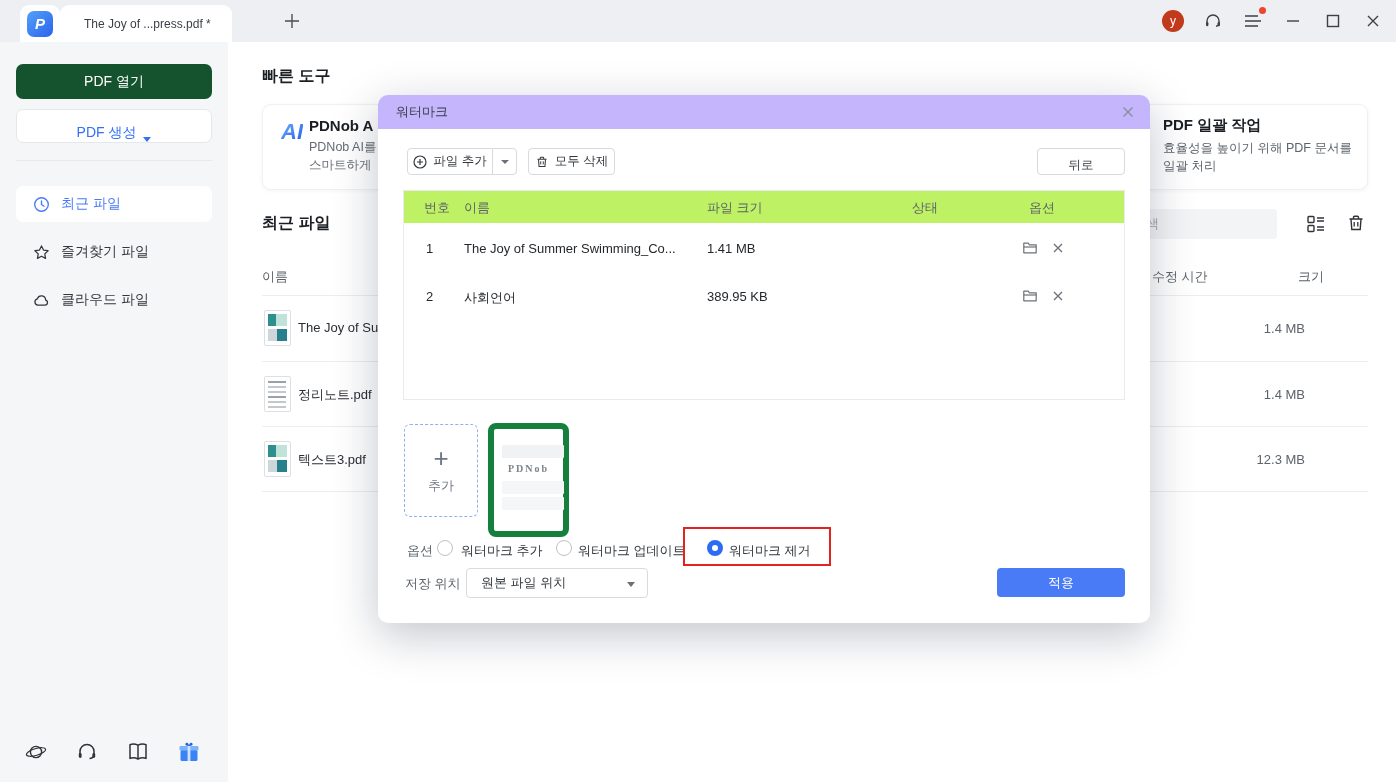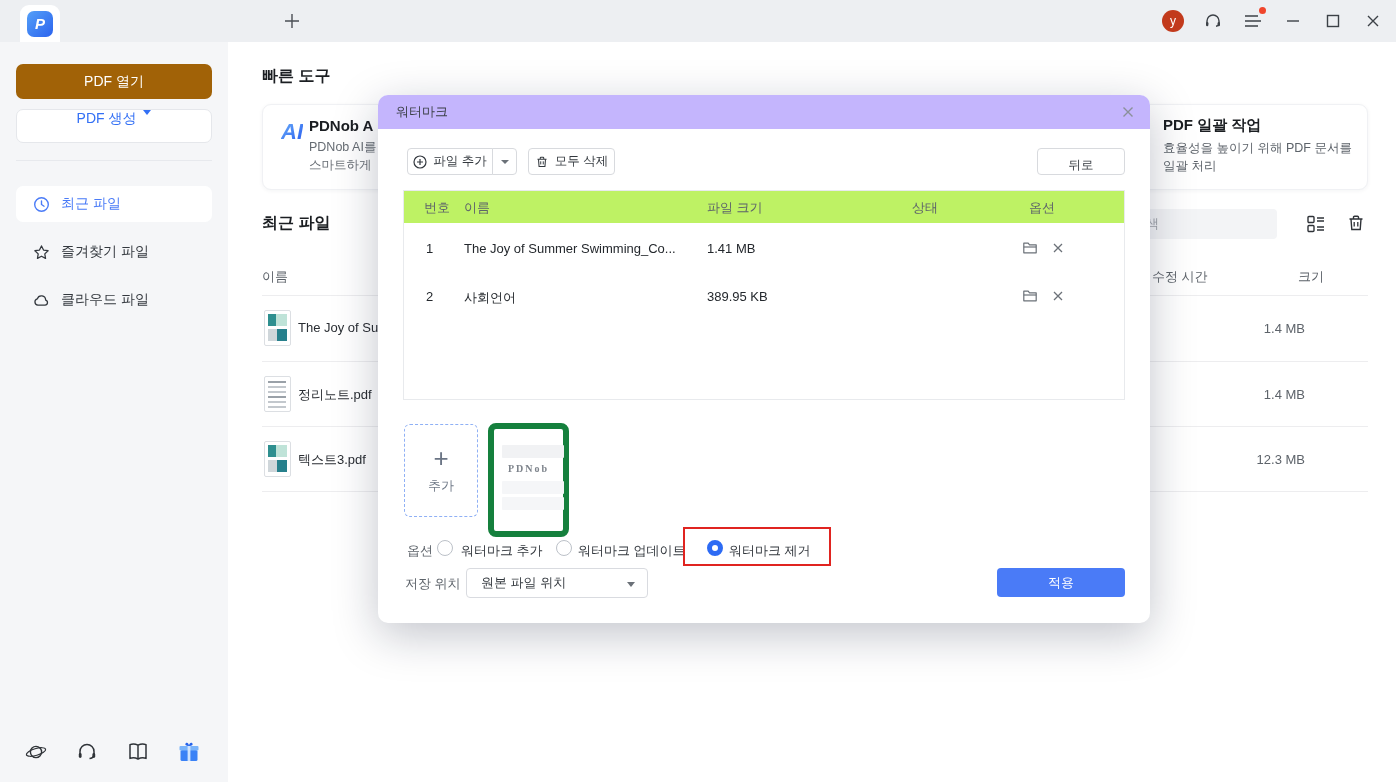--- a/index.html
+++ b/index.html
@@ -15,22 +15,22 @@
   .doc-tab { position:absolute; left:60px; top:5px; width:172px; height:37px; background:#fff; border-radius:9px 9px 0 0; display:flex; align-items:center; padding-left:24px; font-size:12px; color:#3a3f45; }
   .newtab-btn { position:absolute; left:282px; top:11px; width:20px; height:20px; color:#4a4f55; }
   .tb-right { position:absolute; right:0; top:0; height:42px; display:flex; align-items:center; gap:18px; padding-right:12px; }
   .avatar { width:22px; height:22px; border-radius:50%; background:#c23a1c; color:#fff; font-size:12px; display:flex; align-items:center; justify-content:center; }
   .tb-icon { width:22px; height:22px; color:#3c4147; display:flex; align-items:center; justify-content:center; }
   .menu-wrap { position:relative; }
   .menu-dot { position:absolute; right:-2px; top:-3px; width:7px; height:7px; border-radius:50%; background:#f0452c; }
 
   
   .sidebar { position:absolute; left:0; top:42px; width:228px; height:740px; background:#f5f6f8; }
-  .open-btn { position:absolute; left:16px; top:22px; width:196px; height:35px; background:#a16207; border:none; border-radius:7px; color:#fff; font-size:14px; cursor:pointer; font-family:inherit; }
-  .create-btn { position:absolute; left:16px; top:67px; width:196px; height:34px; background:#fff; border:1px solid #e5e7eb; border-radius:7px; color:#3370f5; font-size:14px; display:flex; align-items:flex-start; justify-content:center; gap:7px; cursor:pointer; }
+  .open-btn { position:absolute; left:16px; top:22px; width:196px; height:35px; background:#14532d; border:none; border-radius:7px; color:#fff; font-size:14px; cursor:pointer; font-family:inherit; }
+  .create-btn { position:absolute; left:16px; top:67px; width:196px; height:34px; background:#fff; border:1px solid #e5e7eb; border-radius:7px; color:#3370f5; font-size:14px; display:flex; align-items:flex-end; justify-content:center; gap:7px; cursor:pointer; }
   .caret-down { width:0; height:0; border-left:4px solid transparent; border-right:4px solid transparent; border-top:5px solid #3370f5; }
   .side-divider { position:absolute; left:16px; top:118px; width:196px; height:1px; background:#e7e9ed; }
   .nav-item { position:absolute; left:16px; width:196px; height:36px; border-radius:7px; display:flex; align-items:center; gap:11px; padding-left:17px; font-size:14px; color:#33383e; cursor:pointer; }
   .nav-item.active { background:#fff; color:#4a7bf7; }
   .nav-item .nicon { width:17px; height:17px; }
   .side-bottom { position:absolute; left:24px; bottom:18px; display:flex; gap:27px; align-items:center; color:#2f3338; }
   .sb-icon { width:24px; height:24px; }
 
   
   .main-title { position:absolute; left:262px; top:66px; font-size:16px; font-weight:bold; color:#1b1e22; }
@@ -95,20 +95,23 @@
 </style>
 </head>
 <body>
 
 <div id="app">
 
   <div class="titlebar">
     <div class="home-tab">
       <div class="app-logo">P</div>
     </div>
+    <div class="doc-tab">
+      <span>The Joy of ...press.pdf *</span>
+    </div>
     <div class="newtab-btn">
       <svg viewBox="0 0 20 20">
           <path d="M10 3v14M3 10h14" stroke="currentColor" stroke-width="1.4" fill="none"></path>
         </svg>
     </div>
     <div class="tb-right">
       <div class="avatar">
           <span>y</span>
         </div>
       <div class="tb-icon">

